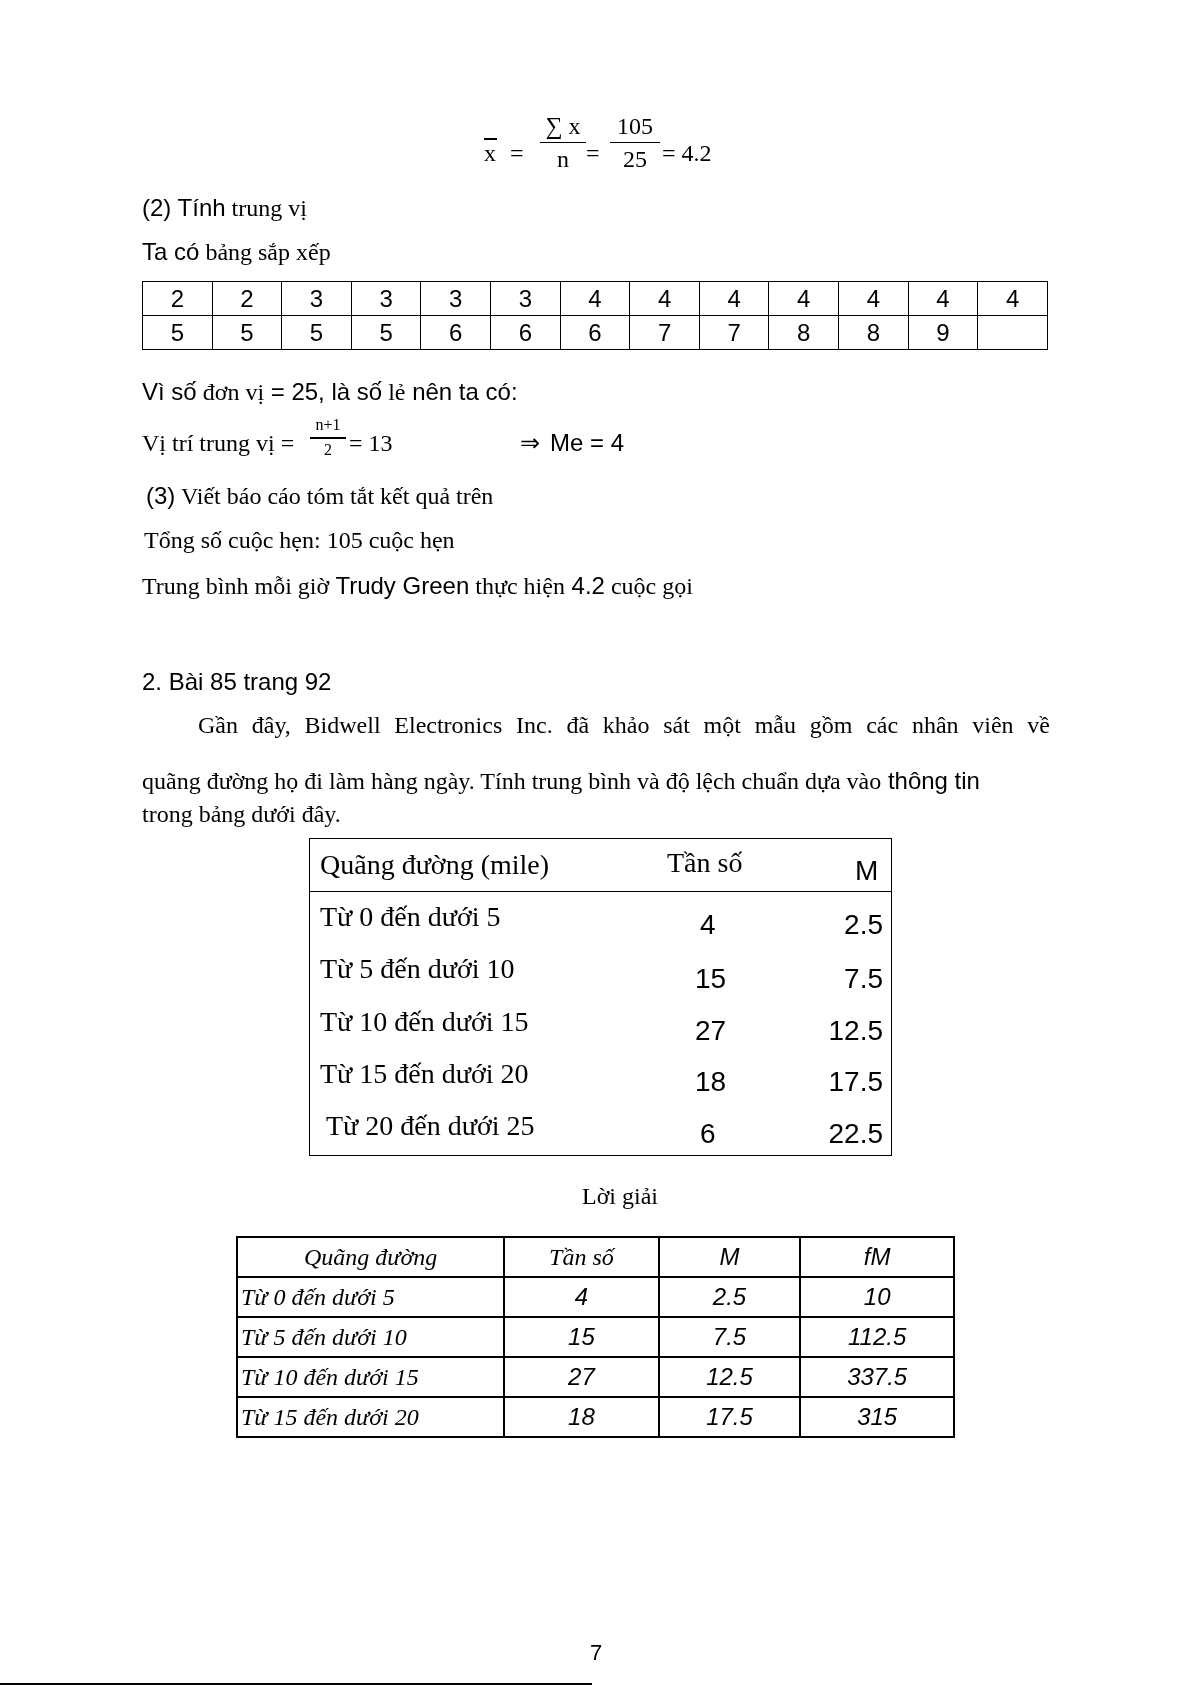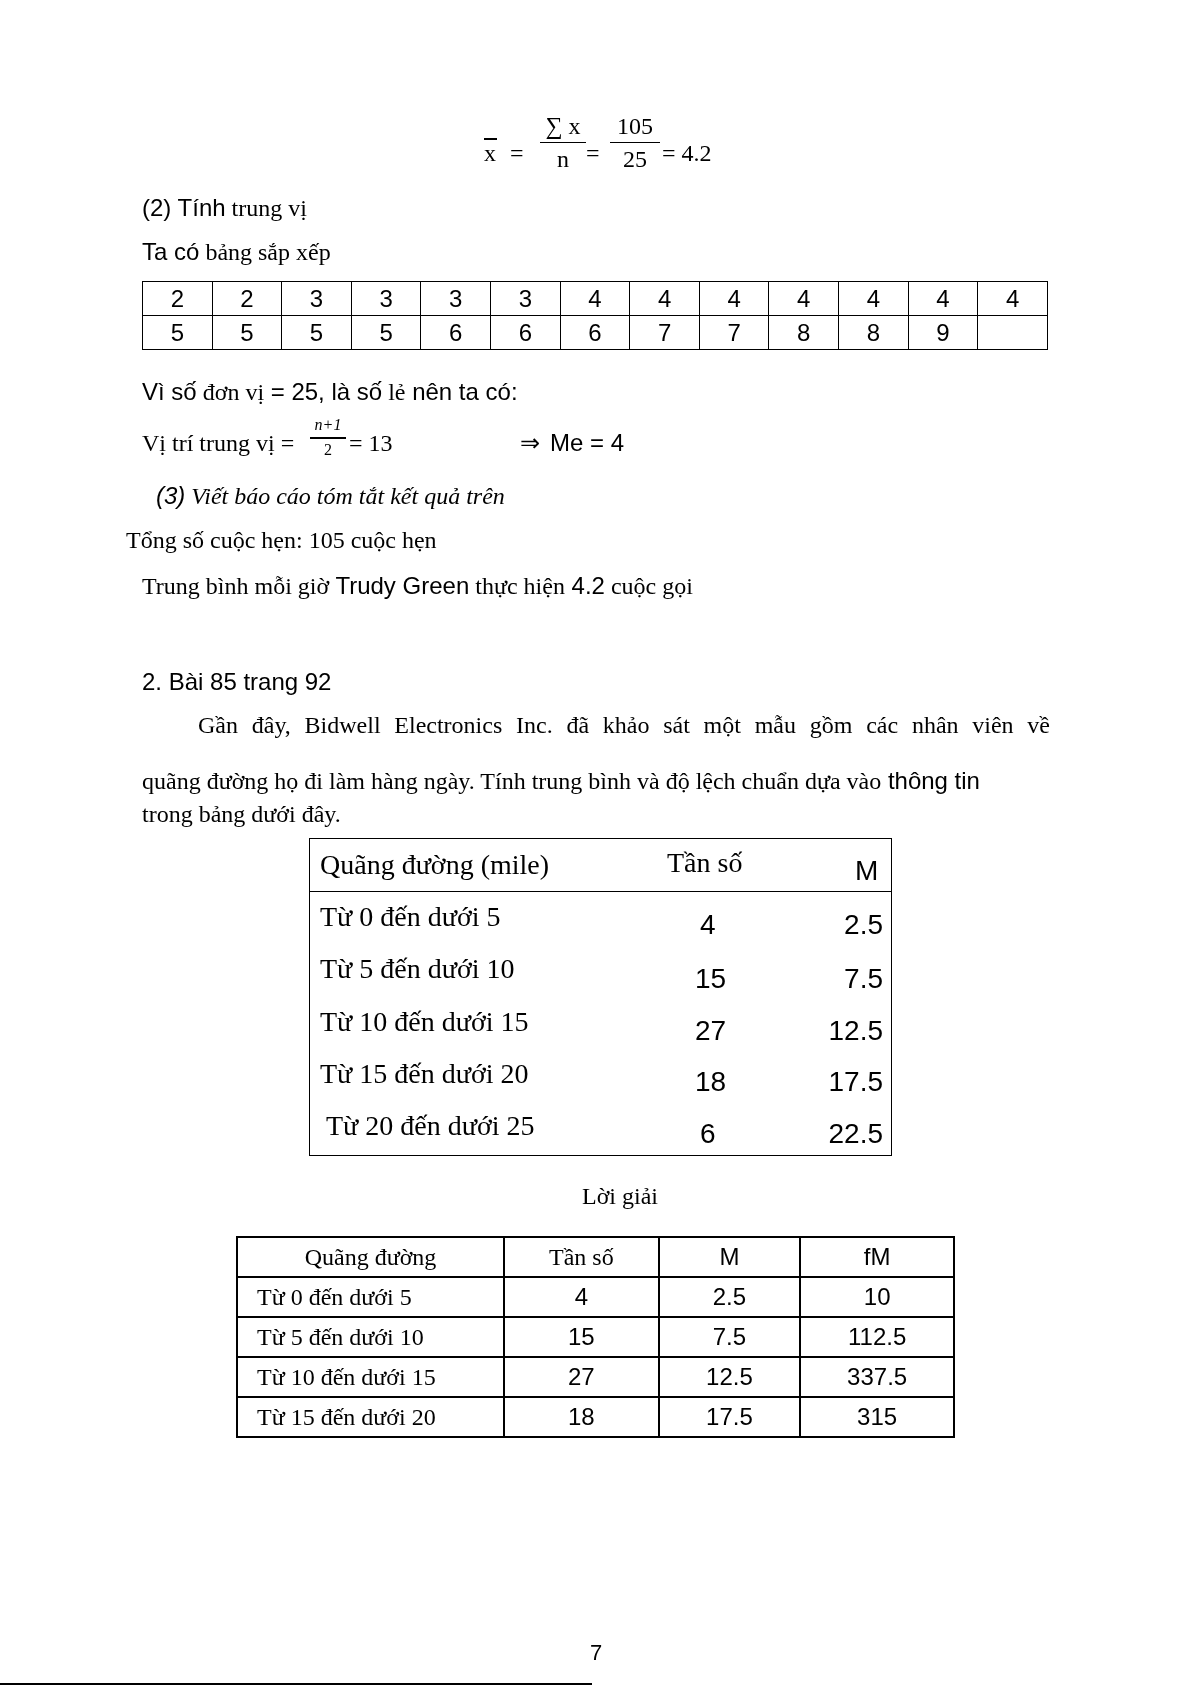--- a/index.html
+++ b/index.html
@@ -25,22 +25,22 @@
   .sorted td { border:1.5px solid #000; height:33px; padding:0; text-align:center;
                font-family:"Liberation Sans", sans-serif; font-size:24px; line-height:30px; }
 
   
   .mid { position:absolute; left:309px; top:838px; width:581px; height:316px; border:1.5px solid #000; }
   .mid .hdr { position:absolute; left:0; top:0; width:100%; height:52px; border-bottom:1.5px solid #000; }
   .mid .cell { position:absolute; font-size:28px; line-height:28px; white-space:nowrap; }
 
   
   .sol { position:absolute; left:236px; top:1236px; width:719px; }
-  .sol td { border:2px solid #000; height:38px; padding:0 19px; font-family:"Liberation Sans", sans-serif;
-            font-size:24px; line-height:30px; }
+  .sol td { border:2px solid #000; height:38px; padding:0 3px; font-family:"Liberation Sans", sans-serif;
+            font-size:24px; line-height:30px;font-style:italic; }
   .sol td.c { text-align:center; }
   .sol td.l { text-align:left; }
   .sol td.lab { font-family:"Liberation Serif", serif; }
 
   .heading-underline { text-underline-offset:4px; }
   .footer-rule { position:absolute; left:0; top:1683px; width:592px; height:2px; background:#000; }
 </style>
 </head>
 <body>
 
@@ -102,33 +102,33 @@
   </tr>
 </tbody>
   </table>
 
 <div class="abs line" style="left:142px;top:377px;">
   <span class="sans">Vì số</span><span class="serif"> đơn vị</span><span class="sans"> = 25, là số</span><span class="serif"> lẻ</span><span class="sans"> nên ta có:</span>
 </div>
 <div class="abs line serif" style="left:142px;top:428px;width:520px;height:40px;">
   <span class="abs" style="left:0;top:0;">Vị trí trung vị =</span>
   <span class="abs" style="left:168px;top:-12px;width:36px;text-align:center;font-size:16px;line-height:18px;">
-    <span style="display:block;font-style:italic;">n+1</span>
+    <span style="display:block;">n+1</span>
     <span style="display:block;height:1.5px;background:#000;margin:3px 0 2px 0;"></span>
     <span style="display:block;">2</span>
   </span>
   <span class="abs" style="left:207px;top:0;">= 13</span>
   <span class="abs sans" style="left:378px;top:0;">⇒</span>
   <span class="abs sans" style="left:408px;top:0;">Me = 4</span>
 </div>
 
-<div class="abs line" style="left:156px;top:481px;font-style:italic;">
+<div class="abs line" style="left:146px;top:481px;">
   <span class="sans">(3)</span><span class="serif"> Viết báo cáo tóm tắt kết quả trên</span>
 </div>
-<div class="abs line serif" style="left:126px;top:525px;">Tổng số cuộc hẹn: 105 cuộc hẹn</div>
+<div class="abs line serif" style="left:144px;top:525px;">Tổng số cuộc hẹn: 105 cuộc hẹn</div>
 <div class="abs line" style="left:142px;top:571px;">
   <span class="serif">Trung bình mỗi giờ</span><span class="sans"> Trudy Green</span><span class="serif"> thực hiện</span><span class="sans"> 4.2</span><span class="serif"> cuộc gọi</span>
 </div>
 
 <div class="abs line sans" style="left:142px;top:667px;">2. Bài 85 trang 92</div>
 <div class="abs line serif" style="left:198px;top:710px;width:852px;text-align:justify;text-align-last:justify;">Gần đây, Bidwell Electronics Inc. đã khảo sát một mẫu gồm các nhân viên về</div>
 <div class="abs line" style="left:142px;top:754px;margin-top:12px;">
   <span class="serif">quãng đường họ đi làm hàng ngày. Tính trung bình và độ lệch chuẩn dựa vào</span><span class="sans"> thông tin</span>
 </div>
 <div class="abs line serif" style="left:142px;top:799px;">trong bảng dưới đây.</div>

